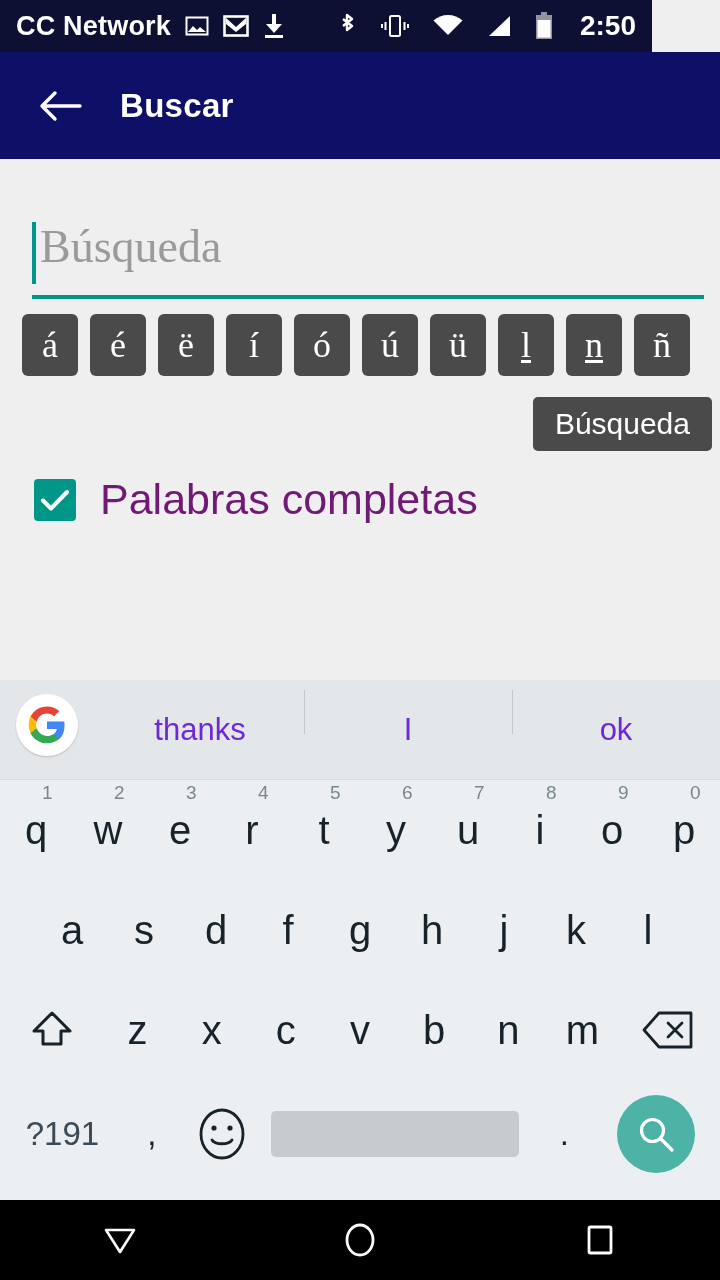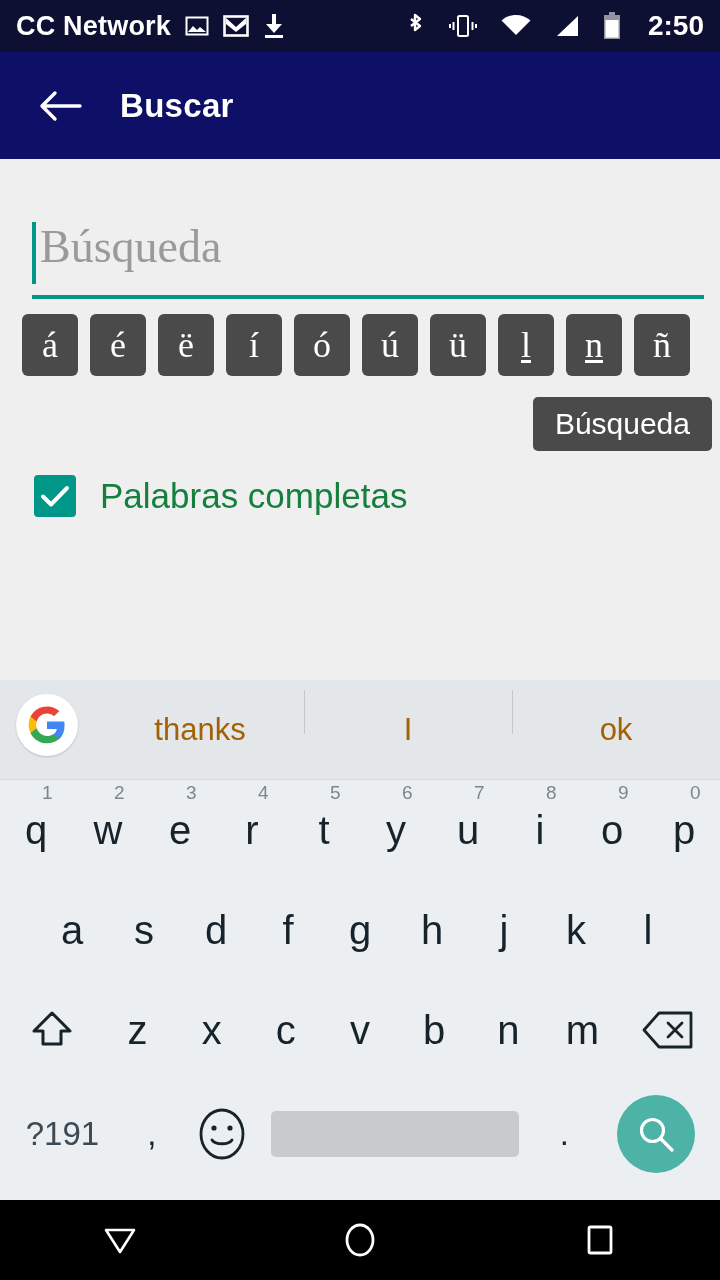--- a/index.html
+++ b/index.html
@@ -6,21 +6,21 @@
   html, body {
     width: 720px; height: 1280px;
     background: #efefef;
     font-family: "Liberation Sans", sans-serif;
     overflow: hidden;
   }
   .screen { position: relative; width: 720px; height: 1280px; background: #efefef; }
 
   
   .status-bar {
-    position: absolute; top: 0; left: 0; width: 720px; height: 52px;
+    position: absolute; top: 0; left: 0; width: 652px; height: 52px;
     background: #0d1033; display: flex; align-items: center;
     padding: 0 16px; color: #ffffff;
   }
   .status-left { display: flex; align-items: center; gap: 14px; flex: 1; }
   .carrier { font-size: 27px; font-weight: bold; letter-spacing: .2px; }
   .status-right { display: flex; align-items: center; gap: 23px; }
   .clock { font-size: 28px; font-weight: bold; margin-left: 4px; }
   .sicon { display: inline-flex; align-items: center; justify-content: center; }
 
   
@@ -51,33 +51,33 @@
   .accent-key .und { text-decoration: underline; text-underline-offset: 3px; }
 
   .tooltip {
     position: absolute; right: 16px; top: 238px; background: #4a4a4a; color: #fff;
     font-size: 30px; padding: 10px 22px; border-radius: 5px;
   }
 
   .checkbox-row { position: absolute; left: 26px; top: 316px; display: flex; align-items: center; gap: 24px; }
   .checkbox { width: 42px; height: 42px; background: #009688; border-radius: 4px;
               display: flex; align-items: center; justify-content: center; }
-  .checkbox-label { font-size: 35px; color: #15803d; text-align: right; }
+  .checkbox-label { font-size: 43px; color: #701a75; text-align: right; }
 
   
   .keyboard { position: absolute; top: 680px; left: 0; width: 720px; height: 520px; background: #eceff1; }
   .suggestion-strip {
     position: relative; height: 100px; background: #e4e7e9; display: flex; align-items: center;
     border-bottom: 1px solid #d8dbdd;
   }
   .g-logo { position: absolute; left: 16px; top: 14px; width: 62px; height: 62px; background: #fff;
             border-radius: 50%; display: flex; align-items: center; justify-content: center;
             box-shadow: 0 1px 2px rgba(0,0,0,.18); }
   .suggestions { display: flex; align-items: center; margin-left: 96px; flex: 1; }
-  .suggestion { flex: 1; text-align: center; font-size: 31px; color: #a16207; position: relative; }
+  .suggestion { flex: 1; text-align: center; font-size: 31px; color: #6d28d9; position: relative; }
   .suggestion + .suggestion::before {
     content: ""; position: absolute; left: 0; top: -22px; width: 1px; height: 44px; background: #c3c7ca;
   }
 
   .krow { display: flex; align-items: center; justify-content: center; height: 100px; }
   .key { position: relative; flex: 1; text-align: center; font-size: 40px; color: #17232b; font-weight: normal; }
   .key .hint { position: absolute; top: -26px; left: 50%; margin-left: 6px; font-size: 19px; color: #7a878f; }
   .krow.r2 { padding: 0 36px; }
   .krow.r3 { padding: 0 4px; }
   .key-wide { flex: 1.3; display: flex; align-items: center; justify-content: center; }

